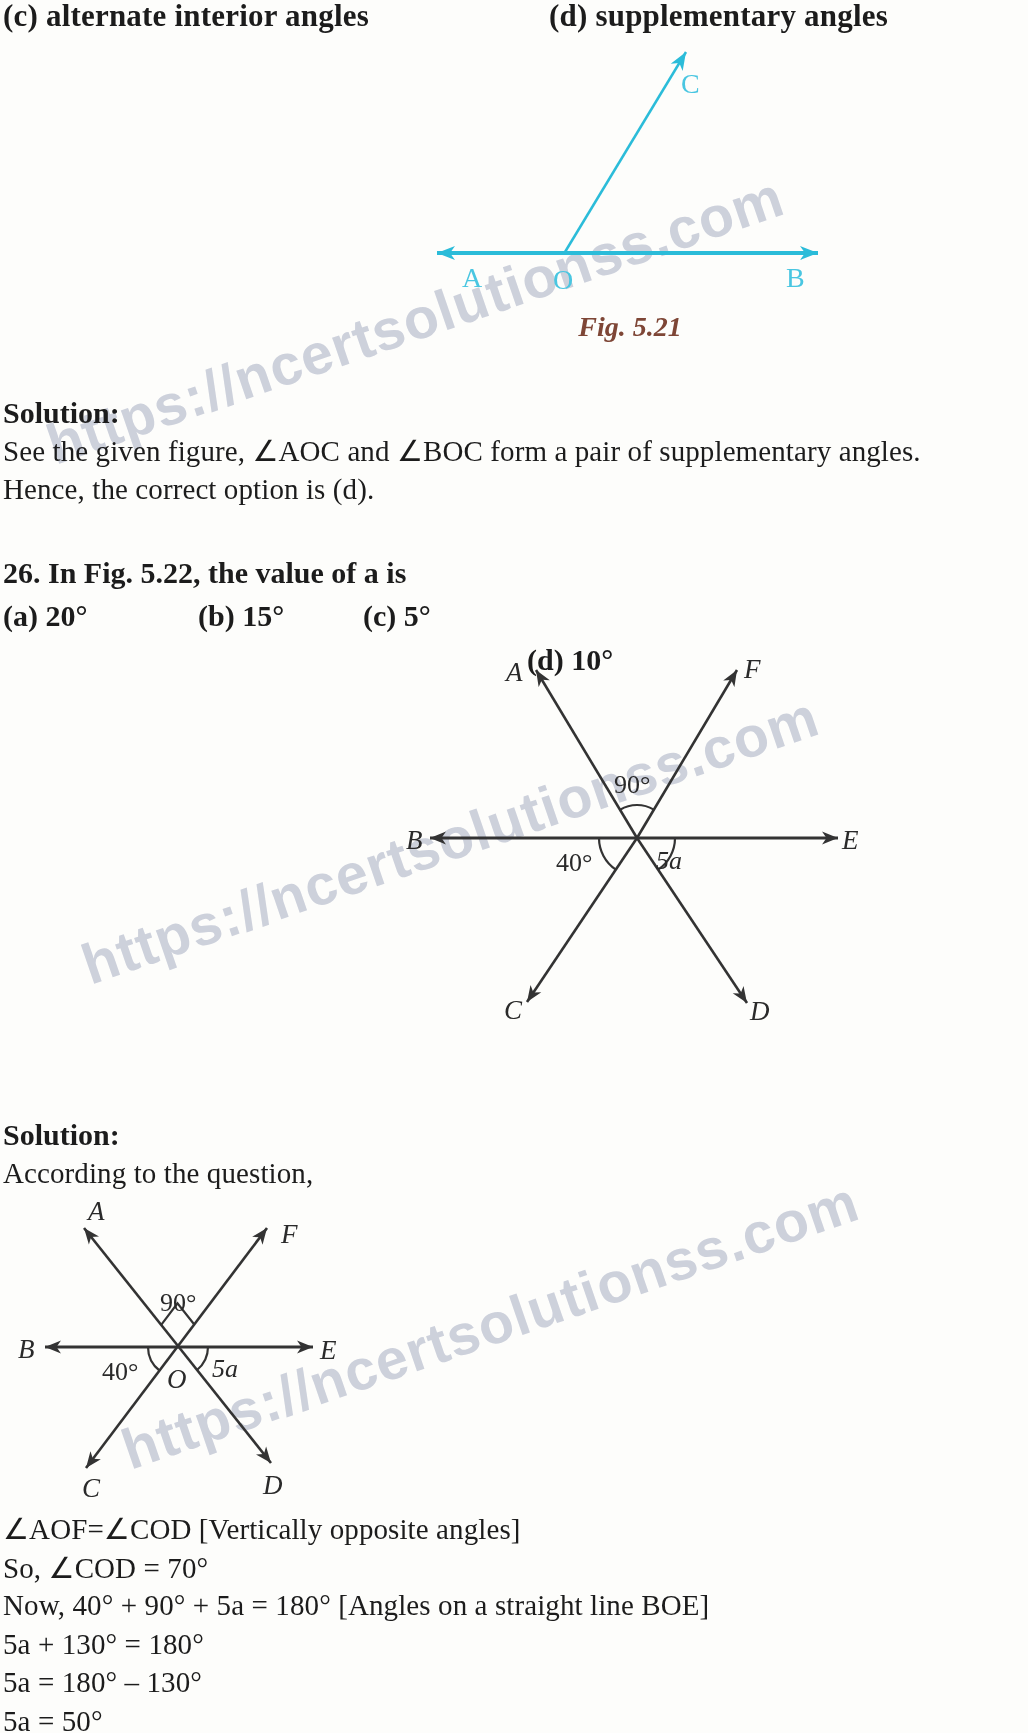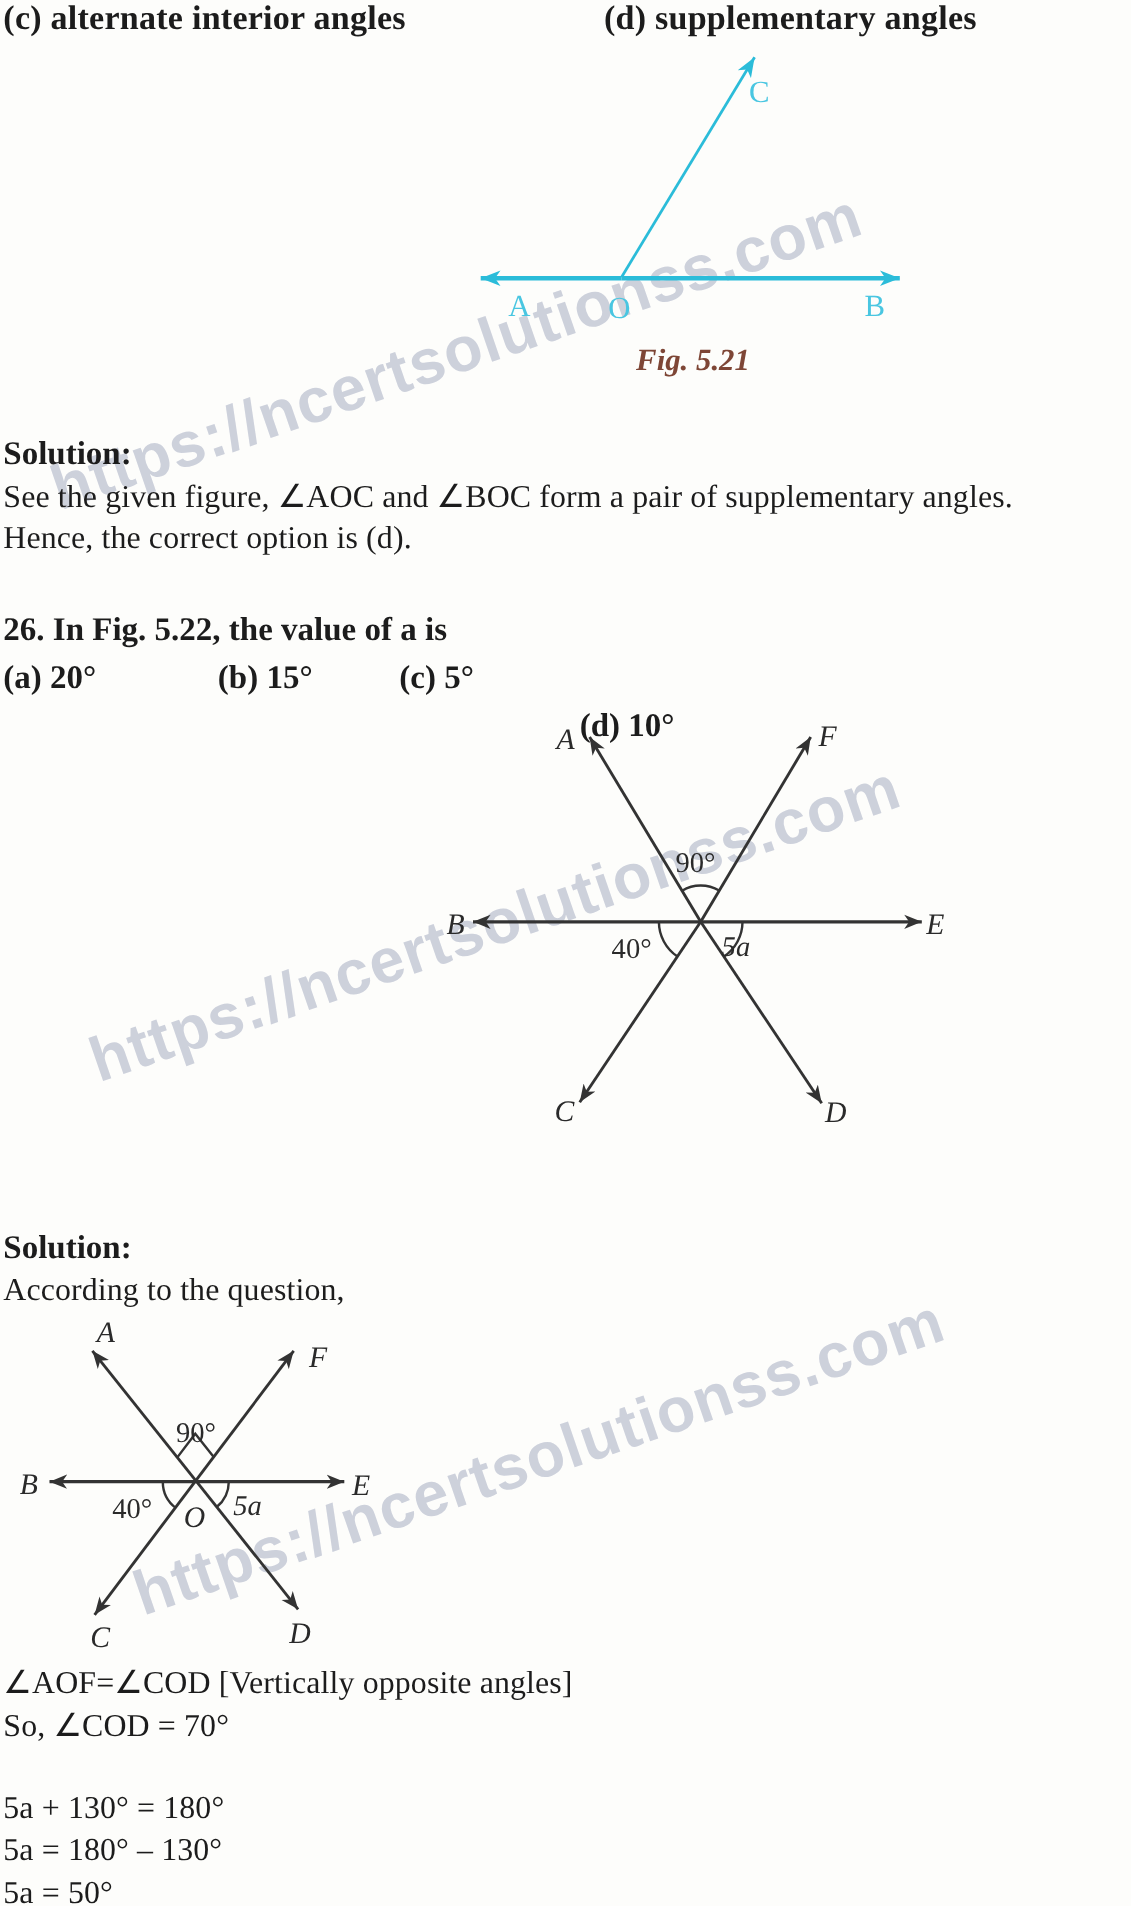--- a/index.html
+++ b/index.html
@@ -117,17 +117,18 @@
     <text class="lbl-dark" x="82" y="1497">C</text>
     <text class="lbl-dark" x="263" y="1494">D</text>
     <text class="lbl-dark" x="167" y="1388">O</text>
     <text class="ang-dark" x="160" y="1311">90°</text>
     <text class="ang-dark" x="102" y="1380">40°</text>
     <text class="ang-dark" x="212" y="1377" font-style="italic">5a</text>
   </svg>
 
   <div class="abs body-line" style="left:3px; top:1512px;">∠AOF=∠COD [Vertically opposite angles]</div>
   <div class="abs body-line" style="left:3px; top:1551px;">So, ∠COD = 70°</div>
+  <div class="abs body-line" style="left:3px; top:1589px;">Now, 40° + 90° + 5a = 180° [Angles on a straight line BOE]</div>
   <div class="abs body-line" style="left:3px; top:1628px;">5a + 130° = 180°</div>
   <div class="abs body-line" style="left:3px; top:1666px;">5a = 180° – 130°</div>
   <div class="abs body-line" style="left:3px; top:1705px;">5a = 50°</div>
 
 </div>
 
 </body></html>

